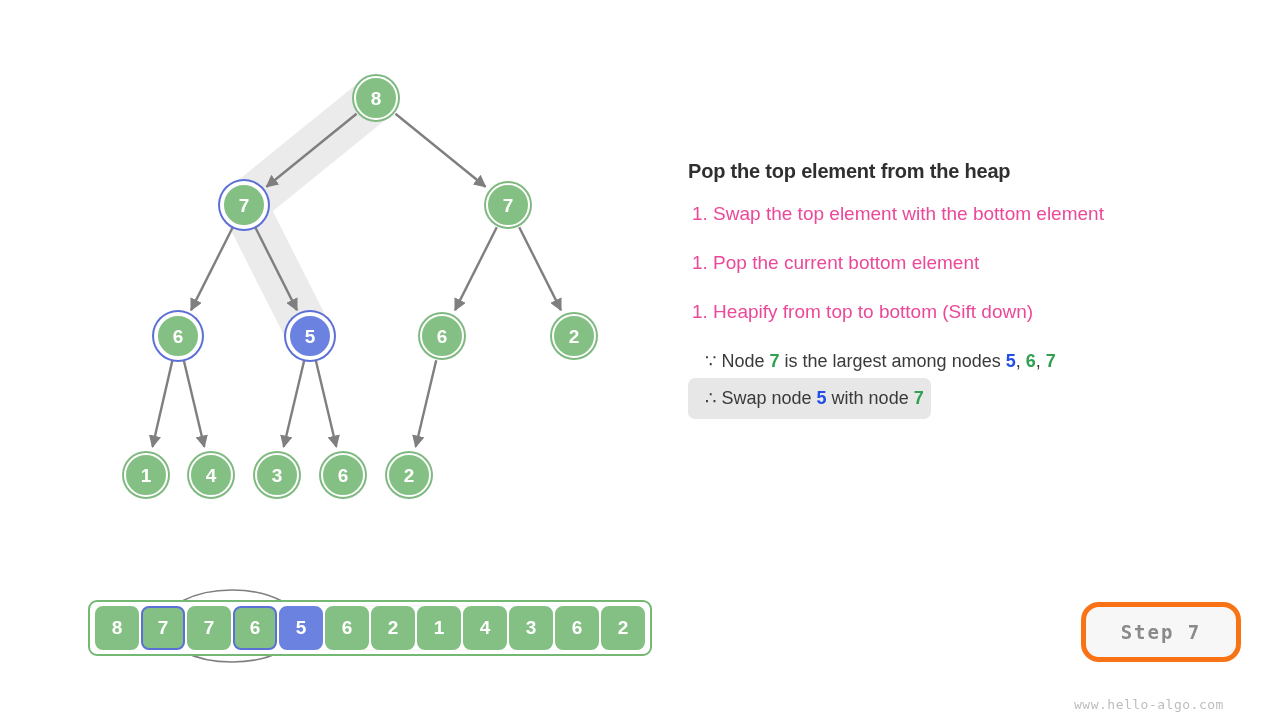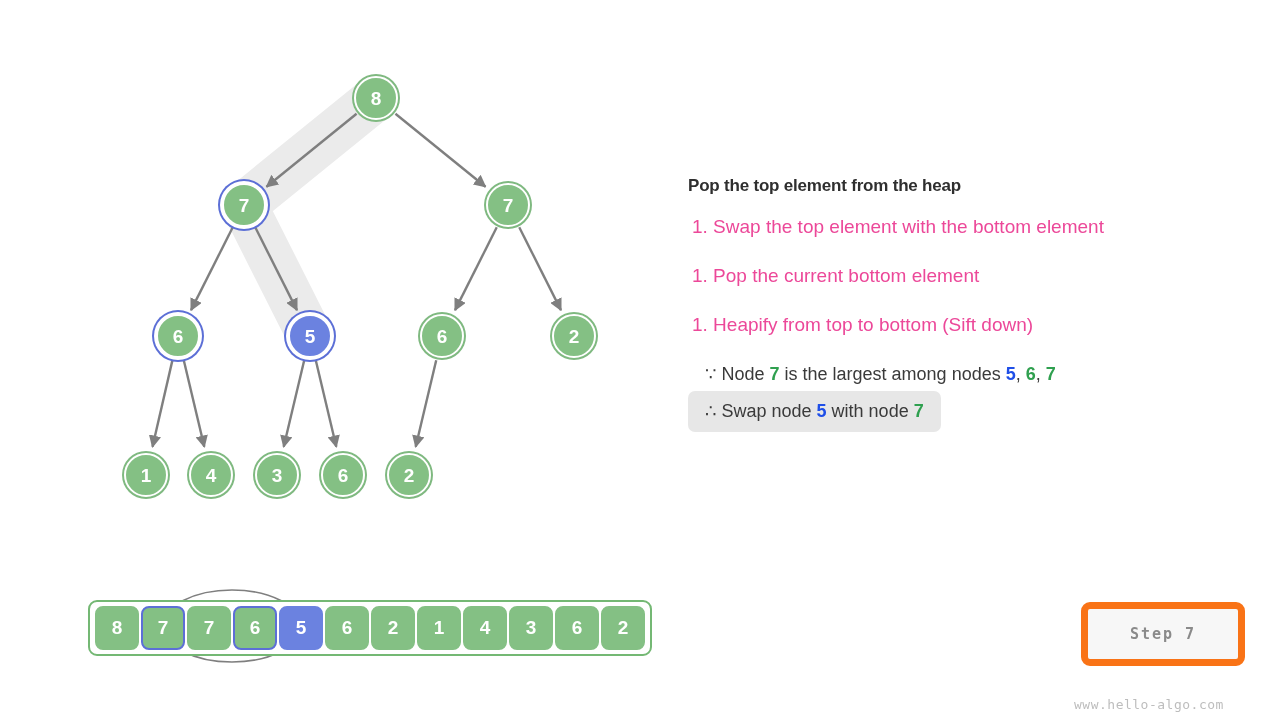--- a/index.html
+++ b/index.html
@@ -22,29 +22,29 @@
     line-height:1;
   }
   .node.green{background:#84c084;border:2px solid #ffffff;box-shadow:0 0 0 2px #7fb980;}
   .node.green.sel{box-shadow:0 0 0 2px #ffffff, 0 0 0 4px #5c6fd6;}
   .node.blue{background:#6b82e0;border:2px solid #ffffff;box-shadow:0 0 0 2px #5c6fd6;}
   .node.blue.sel{box-shadow:0 0 0 2px #ffffff, 0 0 0 4px #5c6fd6;}
 
   
   #panel{position:absolute;left:688px;top:160px;width:560px;}
   #panel .title{
-    font-size:17px;font-weight:700;color:#2f2f2f;margin:16px 0 20px 0;
+    font-size:20px;font-weight:700;color:#2f2f2f;margin:0 0 20px 0;
     letter-spacing:-0.2px;
   }
   #panel .step-line{font-size:19px;color:#ec4899;margin:0 0 27px 4px;}
   #panel .reason{
     font-size:18px;color:#3a3a3a;margin:8px 0 6px 0;padding-left:17px;
   }
   #panel .conclusion{
-    font-size:18px;color:#3a3a3a;margin:0;padding:9px 17px 10px 17px;
+    font-size:18px;color:#3a3a3a;margin:0;padding:9px 7px 10px 17px;
     background:#e7e7e7;border-radius:7px;display:inline-block;
   }
   .g{color:#2fa04f;font-weight:700;}
   .b{color:#1f4fe8;font-weight:700;}
 
   
   #array-wrap{position:absolute;left:88px;top:600px;}
   #array-box{
     position:relative;display:flex;align-items:center;
     border:2px solid #74b874;border-radius:9px;
@@ -57,24 +57,24 @@
     color:#ffffff;font-size:19px;font-weight:700;
     background:#84c084;border:2px solid #84c084;
   }
   .cell.sel{border:2px solid #5c6fd6;}
   .cell.blue{background:#6b82e0;border:2px solid #6b82e0;}
   #swap-svg{position:absolute;left:0;top:-26px;width:620px;height:110px;pointer-events:none;}
 
   
   #step-badge{
     position:absolute;left:1081px;top:602px;width:150px;height:50px;
-    border:7px solid #f97316;border-radius:9px;background:#f7f7f7;
+    border:5px solid #f97316;border-radius:18px;background:#f7f7f7;
     display:flex;align-items:center;justify-content:center;
     font-family:"DejaVu Sans Mono", monospace;
-    font-size:15px;font-weight:700;color:#8a8a8a;letter-spacing:2px;
+    font-size:19px;font-weight:700;color:#8a8a8a;letter-spacing:2px;
   }
   #watermark{
     position:absolute;left:1074px;top:697px;
     font-family:"DejaVu Sans Mono", monospace;
     font-size:13px;color:#bdbdbd;letter-spacing:0.5px;
   }
 </style>
 </head>
 <body>
 

